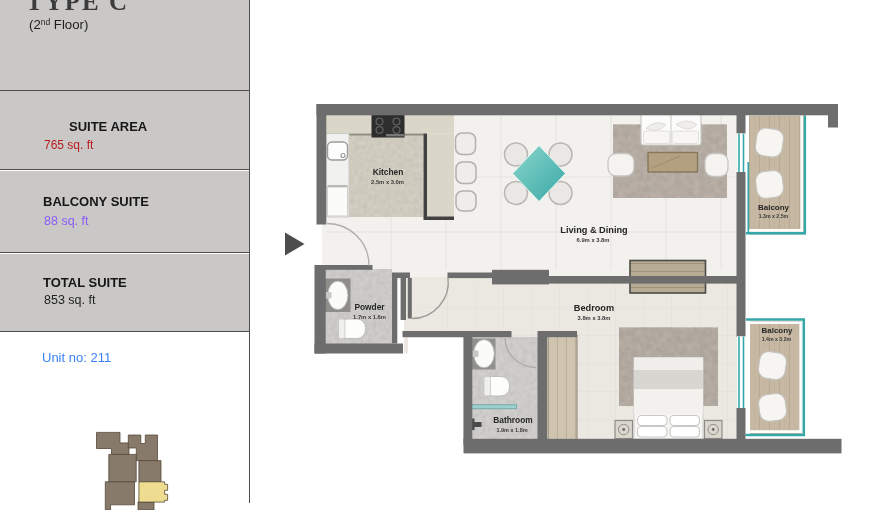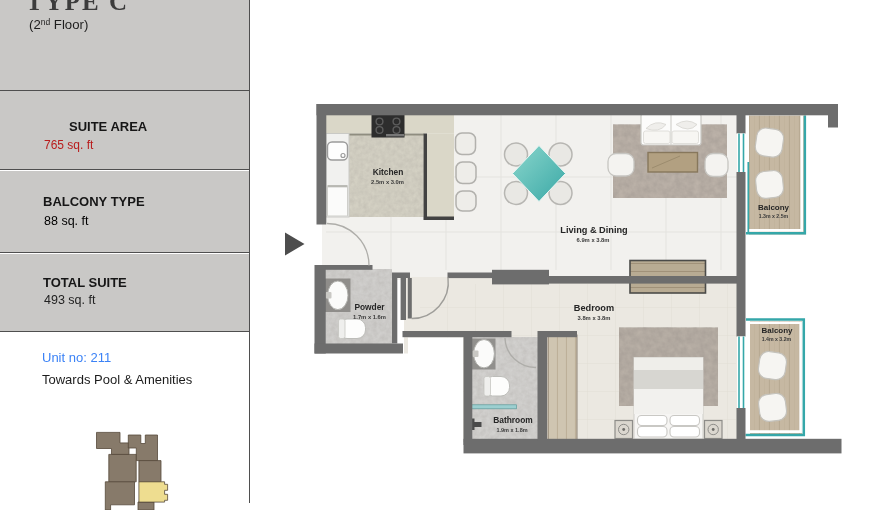--- a/index.html
+++ b/index.html
@@ -25,31 +25,30 @@
   <div class="abs" style="left:248.6px;top:0;width:1.6px;height:503px;background:#4f4f4f;"></div>
 
   <div class="abs" style="left:26px;top:-12.5px;font-family:'Liberation Serif',serif;font-weight:bold;font-size:25px;letter-spacing:2px;color:#3c3c3c;">TYPE C</div>
 
   <div class="abs" style="left:29px;top:17px;font-weight:normal;font-size:13.2px;color:#1e1e1e;">(2<span style="font-size:8.5px;vertical-align:4px;">nd</span> Floor)</div>
 
   <div class="abs" style="left:43px;top:119px;font-weight:bold;font-size:13px;color:#161616;margin-left:26px;">SUITE AREA</div>
 
   <div class="abs" style="left:44px;top:138px;font-size:12px;color:#b91c1c;">765 sq. ft</div>
 
-  <div class="abs" style="left:43px;top:194px;font-weight:bold;font-size:13px;color:#161616;">BALCONY TYPE</div>
-
-  <div class="abs" style="left:44px;top:214px;font-size:12.5px;color:#000000;">88 sq. ft</div>
+  <div class="abs" style="left:43px;top:194px;font-weight:bold;font-size:13px;color:#161616;">BALCONY SUITE</div>
+
+  <div class="abs" style="left:44px;top:214px;font-size:12.5px;color:#8b5cf6;">88 sq. ft</div>
 
   <div class="abs" style="left:43px;top:275px;font-weight:bold;font-size:13px;color:#161616;">TOTAL SUITE</div>
 
-  <div class="abs" style="left:44px;top:293px;font-size:12.5px;color:#222;">493 sq. ft</div>
+  <div class="abs" style="left:44px;top:293px;font-size:12.5px;color:#222;">853 sq. ft</div>
 
   <div class="abs" style="left:42px;top:349.5px;font-size:13px;color:#3b82f6;">Unit no: 211</div>
 
-  <div class="abs" style="left:42px;top:372px;font-size:13px;color:#1c1c1c;">Towards Pool &amp; Amenities</div>
 
   <svg class="abs" style="left:85px;top:420px;" width="95" height="90" viewBox="0 0 95 90">
     <g fill="#877a6a" stroke="#55493a" stroke-width="0.8">
       <path d="M11.5 12.4 h23.5 v10.5 h9 v11.6 h-17.5 v-6 h-15 Z"></path>
       <path d="M43.3 15 h12.5 v8.5 h4.5 v-8.5 h12.2 v25.6 h-21.2 v-12.6 h-8 Z"></path>
       <path d="M23.8 34.4 h27.4 v27.4 h-27.4 Z"></path>
       <path d="M20.3 61.8 h29.2 v23 h-23.9 v5.2 h-5.3 Z"></path>
       <path d="M53.9 40.6 h22.1 v21.2 h-22.1 Z"></path>
       <path d="M53 82 h16 v8 h-16 Z"></path>
     </g>

